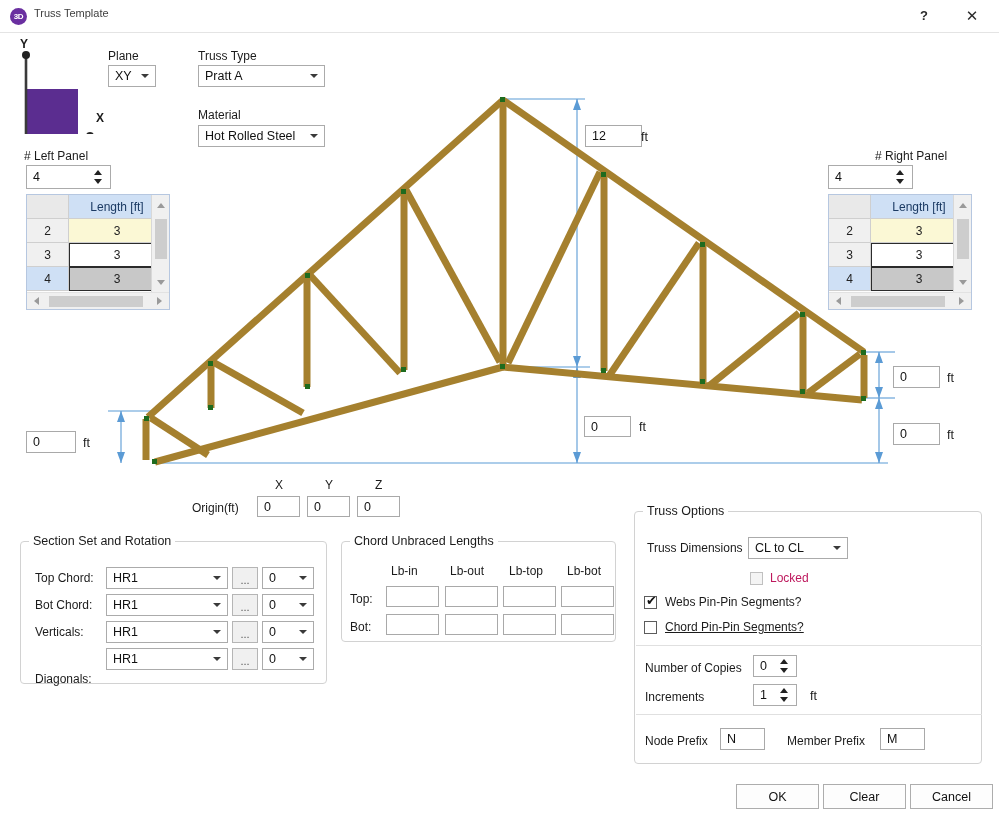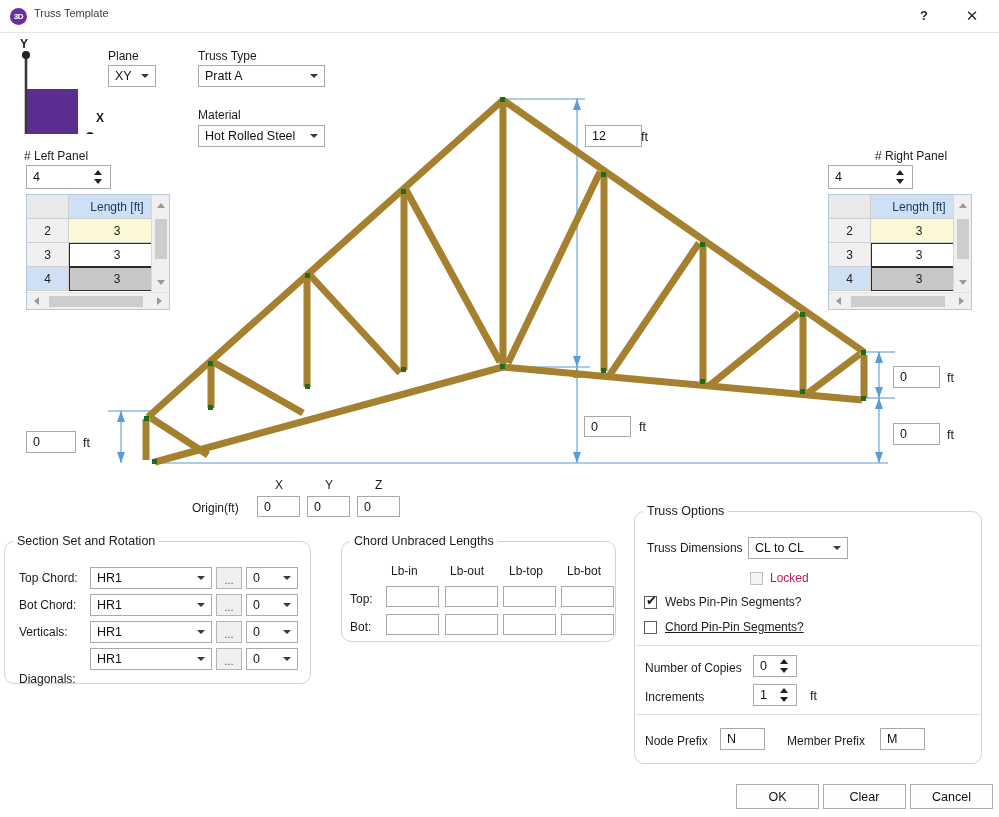--- a/index.html
+++ b/index.html
@@ -45,21 +45,21 @@
   }
   .spin{
     position:absolute;background:#fff;border:1px solid #ababab;box-sizing:border-box;
     font-size:12.5px;color:#111;display:flex;align-items:center;padding-left:6px;
   }
   .spin .up,.spin .dn{position:absolute;right:8px;width:0;height:0;
     border-left:4px solid transparent;border-right:4px solid transparent;}
   .spin .up{top:50%;margin-top:-7px;border-bottom:5px solid #222;}
   .spin .dn{top:50%;margin-top:2px;border-top:5px solid #222;}
 
-  .grp{position:absolute;border:1px solid #d2d2d2;box-sizing:border-box;border-radius:10px;}
+  .grp{position:absolute;border:1px solid #d2d2d2;box-sizing:border-box;border-radius:4px;}
   .grp-title{position:absolute;background:#fff;padding:0 4px;font-size:12.5px;color:#1b1b1b;top:-8px;left:8px;}
 
   .unit{position:absolute;font-size:12.5px;color:#1b1b1b;}
 
   
   .tbl{position:absolute;border:1px solid #b6c7e0;background:#fdfdfd;box-sizing:border-box;}
   .tbl-row{position:absolute;left:0;height:24px;display:flex;box-sizing:border-box;}
   .tc-idx{width:42px;display:flex;align-items:center;justify-content:center;
     border-right:1px solid #cfcfcf;border-bottom:1px solid #cfcfcf;box-sizing:border-box;font-size:12px;color:#222;background:#f0f0f0;}
   .tc-val{width:96px;display:flex;align-items:center;justify-content:center;
@@ -333,21 +333,21 @@
 <div class="txt" style="left:257px;top:496px;width:43px;height:21px;">
   <span>0</span>
 </div>
 <div class="txt" style="left:307px;top:496px;width:43px;height:21px;">
   <span>0</span>
 </div>
 <div class="txt" style="left:357px;top:496px;width:43px;height:21px;">
   <span>0</span>
 </div>
 
-<div class="grp" style="left:4px;top:541px;width:307px;height:143px;">
+<div class="grp" style="left:20px;top:541px;width:307px;height:143px;">
   <div class="grp-title">Section Set and Rotation</div>
 
   <div class="lbl" style="left:14px;top:29px;">Top Chord:</div>
   <div class="combo" style="left:85px;top:25px;width:122px;height:22px;">
     <span>HR1</span>
     <span class="arw"></span>
   </div>
   <div class="dots" style="left:211px;top:25px;width:26px;height:22px;">...</div>
   <div class="combo" style="left:241px;top:25px;width:52px;height:22px;">
     <span>0</span>

